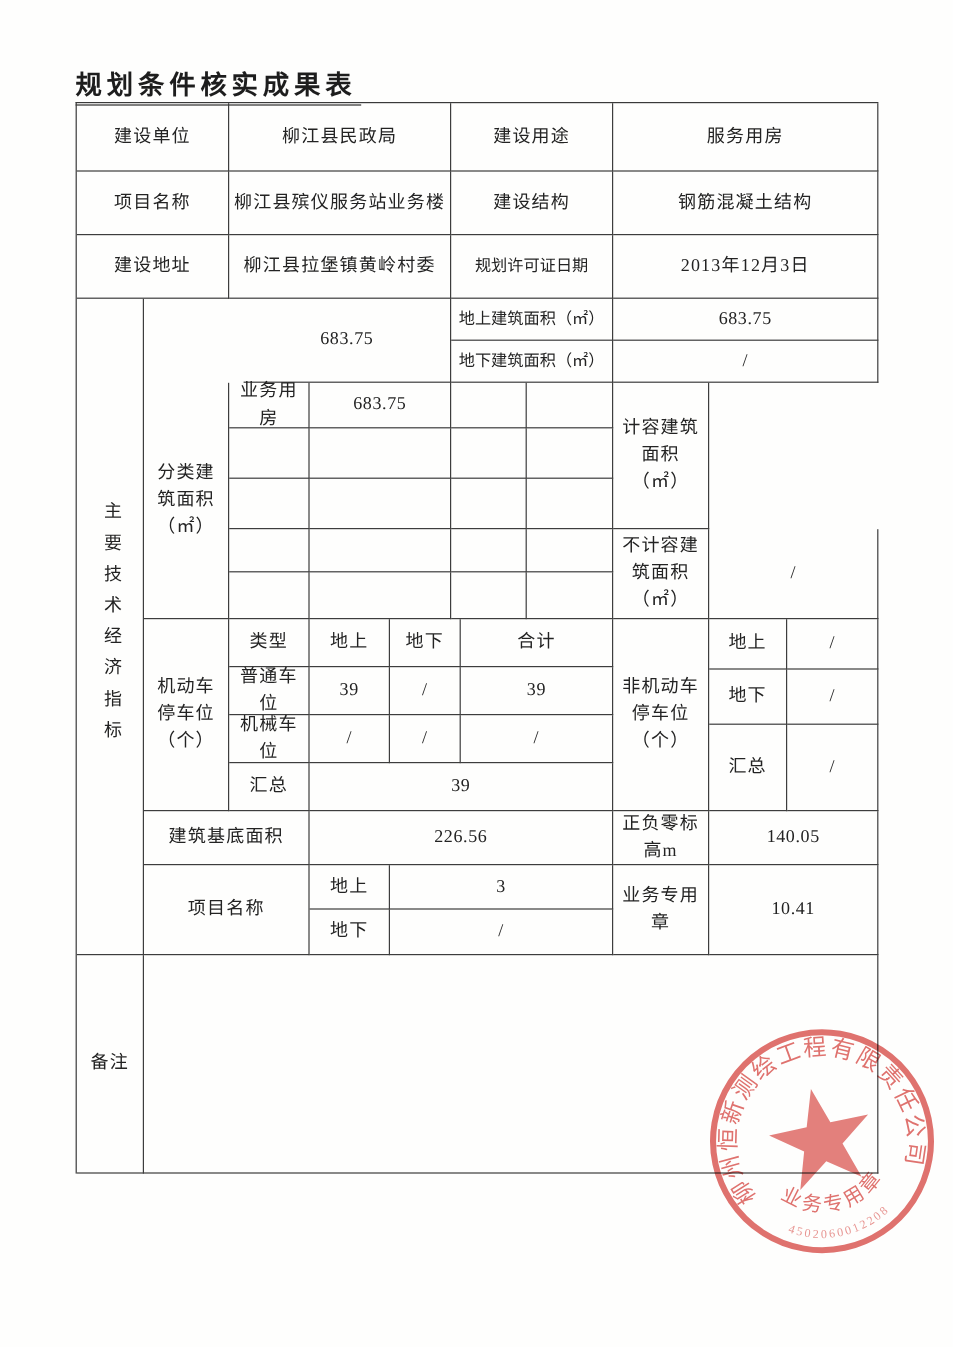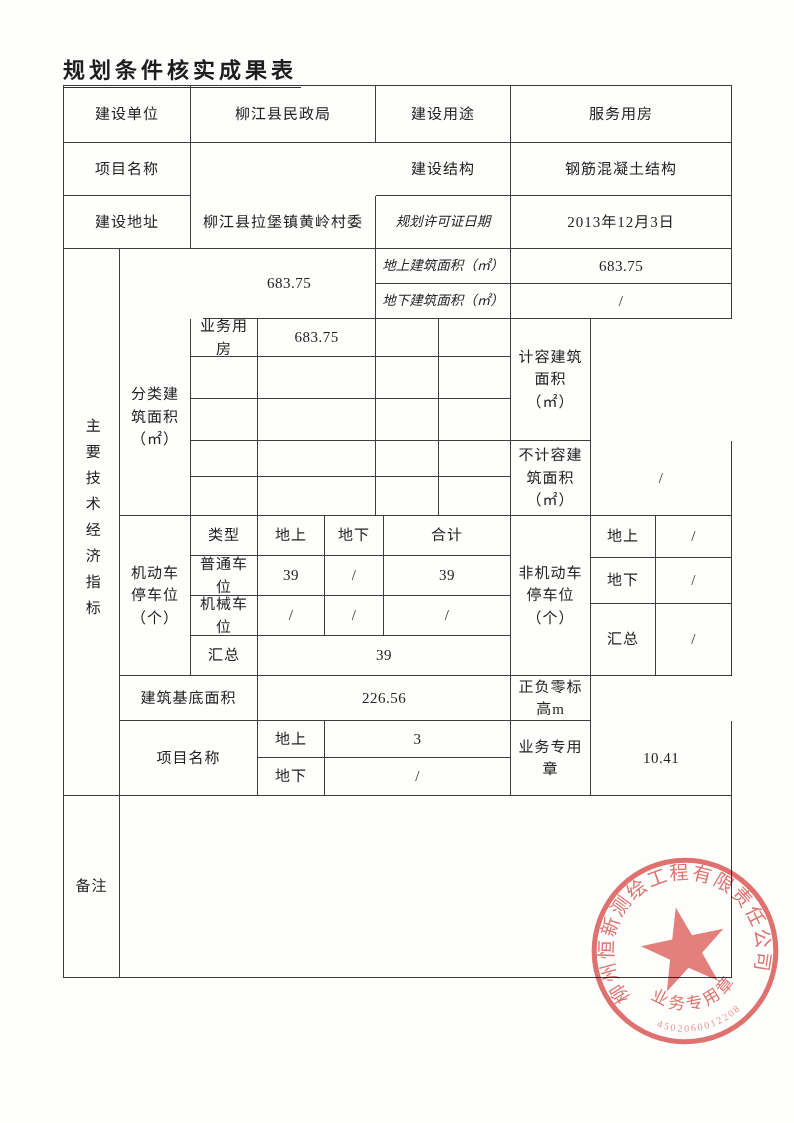--- a/index.html
+++ b/index.html
@@ -19,21 +19,21 @@
     position:absolute; left:63px; top:85px; width:668px; height:892px;
     border-top:1.6px solid #3a3a3a; border-left:1.6px solid #3a3a3a;
   }
   .c {
     position:absolute; box-sizing:border-box;
     border-right:1.5px solid #3d3d3d; border-bottom:1.5px solid #3d3d3d;
     display:flex; align-items:center; justify-content:center;
     text-align:center; font-size:15px; line-height:1.5;
     padding:2px 4px; letter-spacing:1px; color:#232323;
   }
-  .sm { font-size:13.5px; letter-spacing:0; padding:2px 2px;font-style:italic; }
+  .sm { font-size:13.5px; letter-spacing:0; padding:2px 2px; }
   .num { letter-spacing:0.5px; }
   .vtext { writing-mode:vertical-rl; letter-spacing:11px; font-size:15px; }
   .stamp {
     position:absolute; left:572px; top:838px; width:226px; height:226px;
     opacity:0.82; mix-blend-mode:multiply; pointer-events:none;
   }
   .stamp text { font-family:"Liberation Serif","DejaVu Serif",serif; }
 </style>
 </head>
 <body>
@@ -43,20 +43,21 @@
   <div class="doc-title">规划条件核实成果表</div>
 
   <div class="table">
 
     <div class="c" style="left:0;top:0;width:127px;height:57px">建设单位</div>
     <div class="c" style="left:127px;top:0;width:185px;height:57px">柳江县民政局</div>
     <div class="c" style="left:312px;top:0;width:135px;height:57px">建设用途</div>
     <div class="c" style="left:447px;top:0;width:221px;height:57px">服务用房</div>
 
     <div class="c" style="left:0;top:57px;width:127px;height:53px">项目名称</div>
+    <div class="c" style="left:127px;top:57px;width:185px;height:53px">柳江县殡仪服务站业务楼</div>
     <div class="c" style="left:312px;top:57px;width:135px;height:53px">建设结构</div>
     <div class="c" style="left:447px;top:57px;width:221px;height:53px">钢筋混凝土结构</div>
 
     <div class="c" style="left:0;top:110px;width:127px;height:53px">建设地址</div>
     <div class="c" style="left:127px;top:110px;width:185px;height:53px">柳江县拉堡镇黄岭村委</div>
     <div class="c sm" style="left:312px;top:110px;width:135px;height:53px">规划许可证日期</div>
     <div class="c" style="left:447px;top:110px;width:221px;height:53px">2013年12月3日</div>
 
     <div class="c" style="left:0;top:163px;width:56px;height:547px">
       <span class="vtext">主要技术经济指标</span>
@@ -123,20 +124,21 @@
     <div class="c" style="left:527px;top:430px;width:65px;height:42px">地上</div>
     <div class="c num" style="left:592px;top:430px;width:76px;height:42px">/</div>
     <div class="c" style="left:527px;top:472px;width:65px;height:46px">地下</div>
     <div class="c num" style="left:592px;top:472px;width:76px;height:46px">/</div>
     <div class="c" style="left:527px;top:518px;width:65px;height:72px">汇总</div>
     <div class="c num" style="left:592px;top:518px;width:76px;height:72px">/</div>
 
     <div class="c" style="left:56px;top:590px;width:138px;height:45px">建筑基底面积</div>
     <div class="c num" style="left:194px;top:590px;width:253px;height:45px">226.56</div>
     <div class="c" style="left:447px;top:590px;width:80px;height:45px">正负零标高m</div>
+    <div class="c num" style="left:527px;top:590px;width:141px;height:45px">140.05</div>
 
     <div class="c" style="left:56px;top:635px;width:138px;height:75px">项目名称</div>
     <div class="c" style="left:194px;top:635px;width:67px;height:37px">地上</div>
     <div class="c num" style="left:261px;top:635px;width:186px;height:37px">3</div>
     <div class="c" style="left:194px;top:672px;width:67px;height:38px">地下</div>
     <div class="c num" style="left:261px;top:672px;width:186px;height:38px">/</div>
     <div class="c" style="left:447px;top:635px;width:80px;height:75px">业务专用章</div>
     <div class="c num" style="left:527px;top:635px;width:141px;height:75px">10.41</div>
 
     <div class="c" style="left:0;top:710px;width:56px;height:182px">备注</div>

